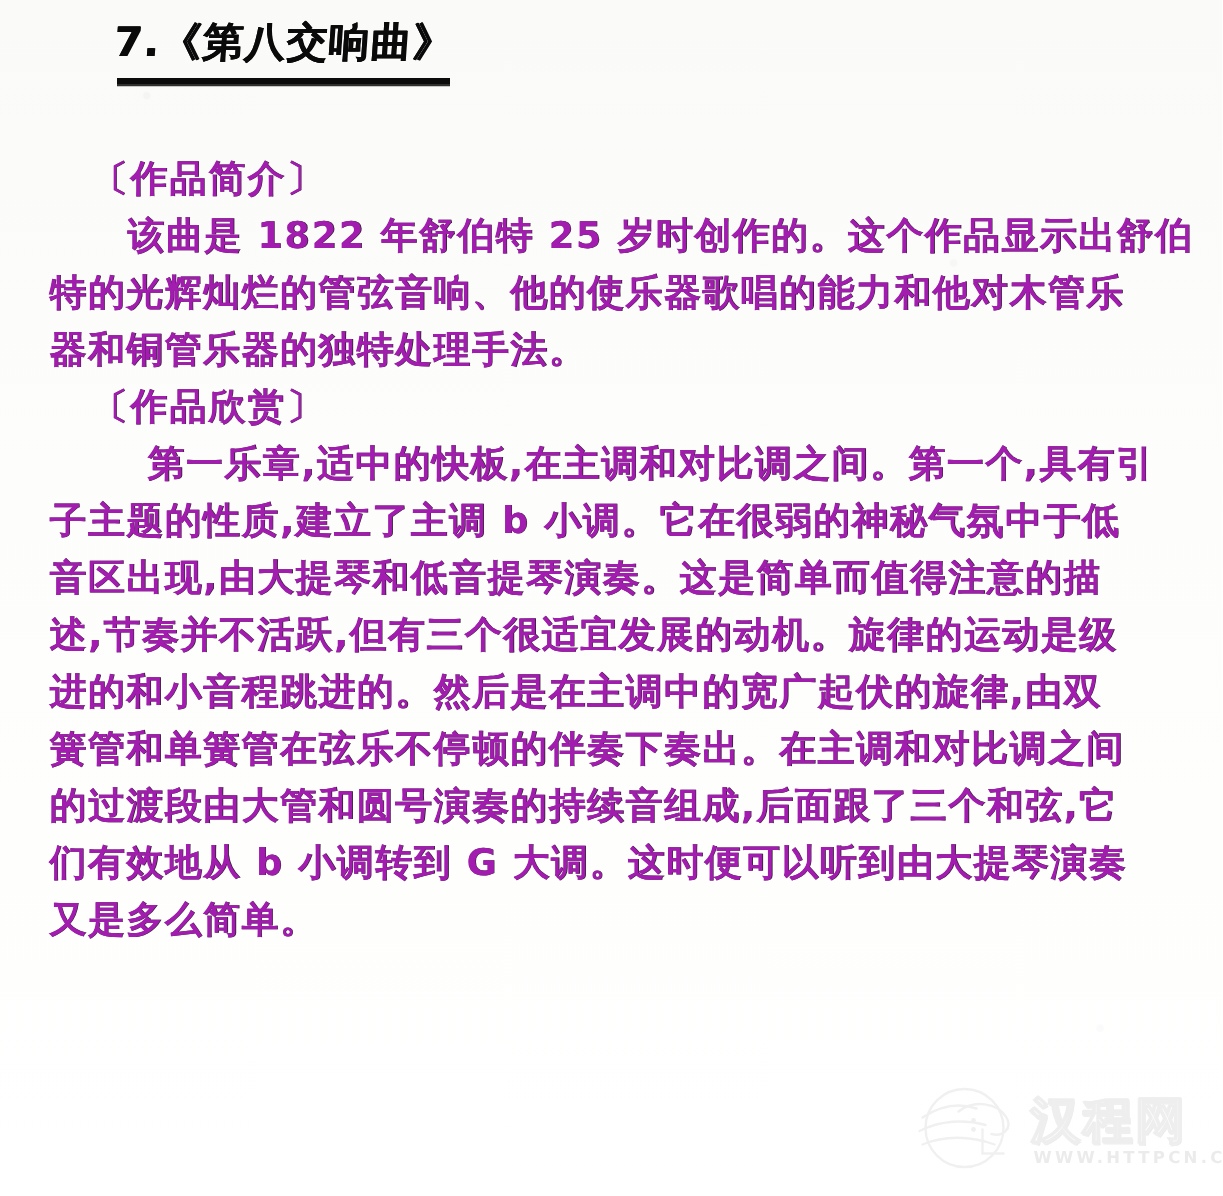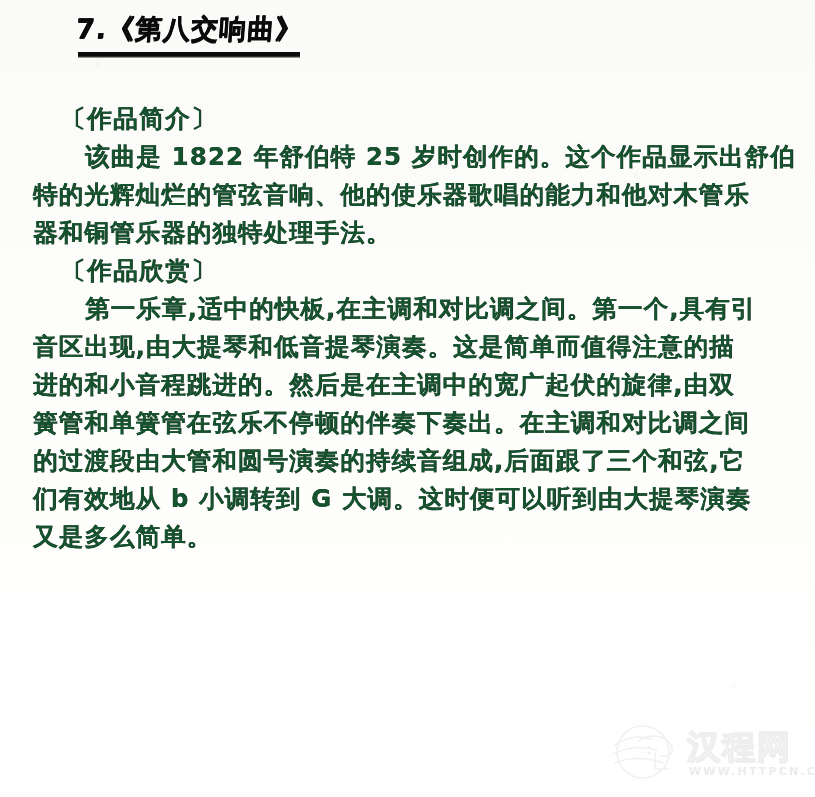--- a/index.html
+++ b/index.html
@@ -78,28 +78,28 @@
   .bodytext {
     position: absolute;
     left: 33px;
     top: 100px;
     width: 750px;
   }
   .line {
     font-family: "DejaVu Sans", "Liberation Sans", sans-serif;
     font-size: 24.5px;
     font-weight: bold;
-    color: #14532d;
+    color: #a21caf;
     line-height: 38px;
     height: 38px;
     letter-spacing: 1.1px;
     white-space: nowrap;
     text-shadow: 0.4px 0 0 rgba(10,10,10,0.9);
   }
-  .line.indent1 { padding-left: 52px; }
+  .line.indent1 { padding-left: 52px; text-align: center; }
   .line.head    { padding-left: 28px; letter-spacing: 1.5px; }
 
   
   #watermark {
     position: absolute;
     right: 6px;
     bottom: 8px;
     width: 200px;
     height: 66px;
     opacity: 0.9;
@@ -153,21 +153,23 @@
       <div id="title-rule"></div>
     </div>
 
     <div class="bodytext" id="body-text">
         <div class="line head">〔作品简介〕</div>
         <div class="line indent1">该曲是 1822 年舒伯特 25 岁时创作的。这个作品显示出舒伯</div>
         <div class="line">特的光辉灿烂的管弦音响、他的使乐器歌唱的能力和他对木管乐</div>
         <div class="line">器和铜管乐器的独特处理手法。</div>
         <div class="line head">〔作品欣赏〕</div>
         <div class="line indent1">第一乐章,适中的快板,在主调和对比调之间。第一个,具有引</div>
+        <div class="line">子主题的性质,建立了主调 b 小调。它在很弱的神秘气氛中于低</div>
         <div class="line">音区出现,由大提琴和低音提琴演奏。这是简单而值得注意的描</div>
+        <div class="line">述,节奏并不活跃,但有三个很适宜发展的动机。旋律的运动是级</div>
         <div class="line">进的和小音程跳进的。然后是在主调中的宽广起伏的旋律,由双</div>
         <div class="line">簧管和单簧管在弦乐不停顿的伴奏下奏出。在主调和对比调之间</div>
         <div class="line">的过渡段由大管和圆号演奏的持续音组成,后面跟了三个和弦,它</div>
         <div class="line">们有效地从 b 小调转到 G 大调。这时便可以听到由大提琴演奏</div>
         <div class="line">又是多么简单。</div>
       </div>
 
   </div>
 
   <div id="watermark">

